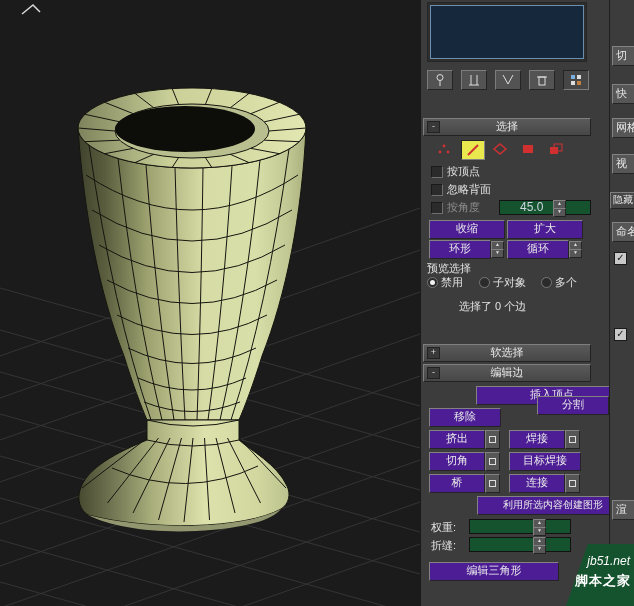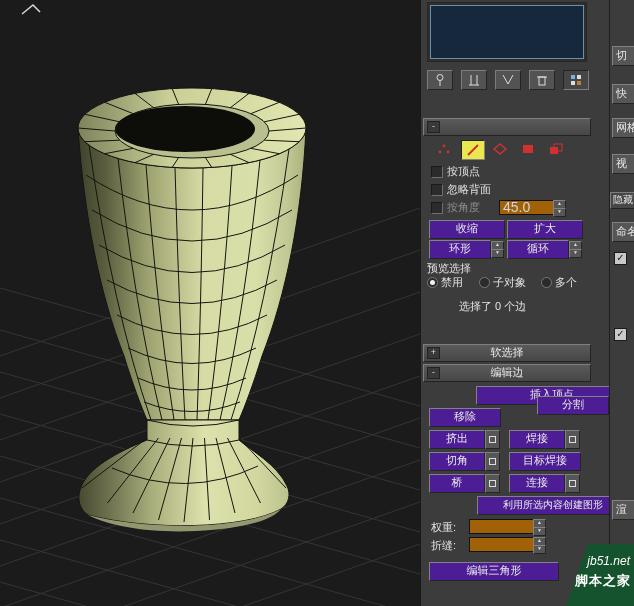--- a/index.html
+++ b/index.html
@@ -22,22 +22,22 @@
   .rollout .rtitle{display:block;text-align:center;}
   .btn{position:absolute;height:17px;background:#4c1d95;border:1px solid;border-color:#828282 #242424 #242424 #828282;
        color:#eaeaea;font-size:11px;line-height:15px;text-align:center;overflow:hidden;white-space:nowrap;}
   .sq-btn{position:absolute;width:13px;height:17px;background:#565656;border:1px solid;border-color:#828282 #242424 #242424 #828282;}
   .sq-btn i{position:absolute;left:3px;top:5px;width:5px;height:5px;border:1px solid #ddd;}
   .label{position:absolute;color:#e2e2e2;font-size:11px;line-height:12px;white-space:nowrap;}
   .label.dim{color:#8d8d8d;}
   .checkbox{position:absolute;width:10px;height:10px;background:#2b2b2b;border:1px solid;border-color:#1a1a1a #6f6f6f #6f6f6f #1a1a1a;}
   .radio{position:absolute;width:9px;height:9px;border-radius:50%;background:#2b2b2b;border:1px solid #787878;}
   .radio.on::after{content:"";position:absolute;left:2px;top:2px;width:5px;height:5px;border-radius:50%;background:#f2f2f2;}
-  .numfield{position:absolute;height:13px;background:#a16207;border:1px solid #121212;color:#cfd6e2;
-            font-size:14px;line-height:13px;padding:0 3px;text-align:left;}
+  .numfield{position:absolute;height:13px;background:#14532d;border:1px solid #121212;color:#cfd6e2;
+            font-size:12px;line-height:13px;padding:0 20px;text-align:left;}
   .spinner{position:absolute;width:11px;height:15px;}
   .spinner div{position:absolute;left:0;width:11px;height:7px;background:#565656;border:1px solid;border-color:#828282 #242424 #242424 #828282;
                color:#ddd;font-size:5px;line-height:5px;text-align:center;}
   .spinner .dn{top:8px;}
   .subobj-row{position:absolute;left:6px;top:140px;height:18px;}
   .so-btn{position:absolute;top:0;width:22px;height:18px;display:flex;align-items:center;justify-content:center;}
   .so-btn.active{background:#e9e94f;border:1px solid;border-color:#242424 #828282 #828282 #242424;}
   
   .right-strip{position:absolute;left:609px;top:0;width:25px;height:606px;background:#3c3c3c;border-left:1px solid #1f1f1f;}
   .strip-btn{position:absolute;left:2px;width:30px;height:18px;background:#565656;border:1px solid;border-color:#828282 #242424 #242424 #828282;
@@ -167,20 +167,21 @@
             <rect x="2" y="2" width="4" height="4" fill="#7ab0e0"></rect>
             <rect x="8" y="2" width="4" height="4" fill="#ddd"></rect>
             <rect x="2" y="8" width="4" height="4" fill="#ddd"></rect>
             <rect x="8" y="8" width="4" height="4" fill="#c08040"></rect>
           </svg>
       </div>
     </div>
 
     <div class="rollout" style="top:118px;">
       <span class="collapse-box">-</span>
+      <span class="rtitle">选择</span>
     </div>
 
     <div class="subobj-row">
       <div class="so-btn" style="left:6px;">
         <svg width="16" height="14">
             <circle cx="4" cy="10" r="1.4" fill="#d03030"></circle>
             <circle cx="8" cy="4" r="1.4" fill="#d03030"></circle>
             <circle cx="12" cy="10" r="1.4" fill="#d03030"></circle>
           </svg>
       </div>

